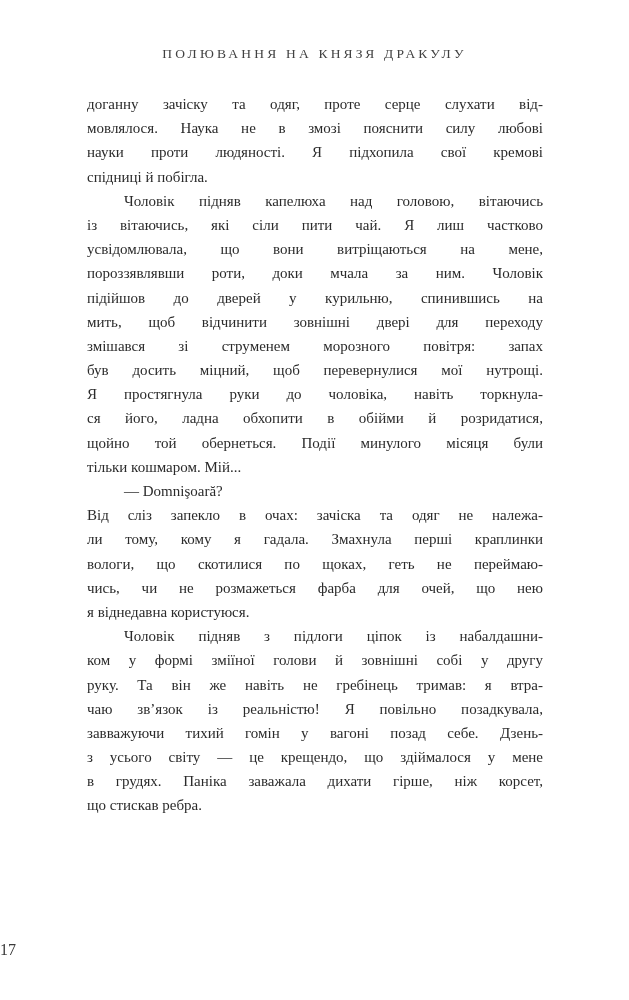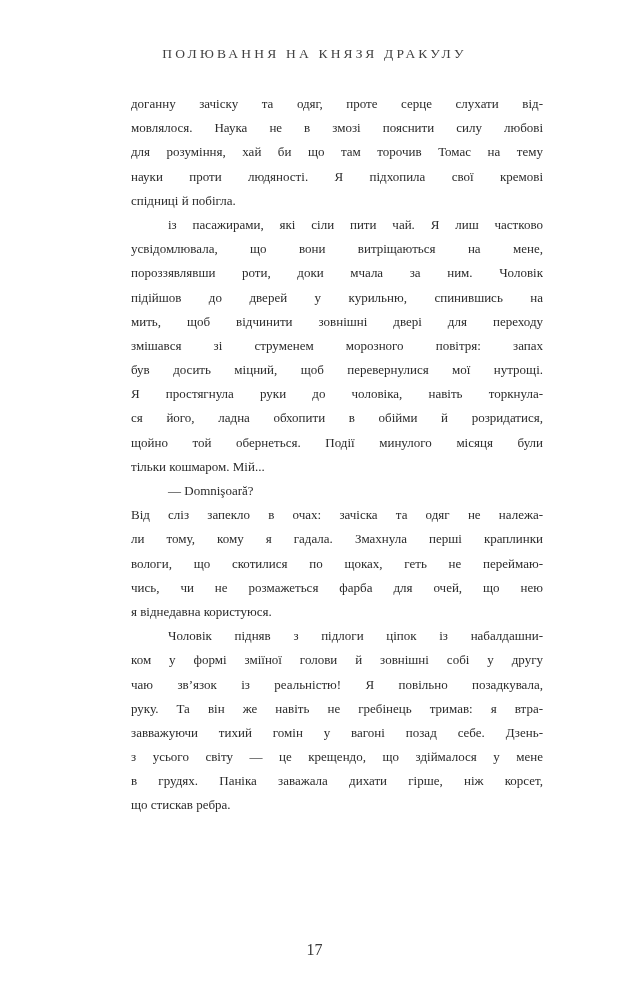--- a/index.html
+++ b/index.html
@@ -29,63 +29,61 @@
     white-space: nowrap;
   }
   .text-block {
     position: absolute;
     top: 92px;
     left: 87px;
     width: 456px;
   }
   .para { margin: 0; }
   .line {
-    font-size: 13px;
+    font-size: 15px;
     line-height: 24.2px;
     text-align: justify;
     text-align-last: justify;
     white-space: normal;
     height: 24.2px;
     overflow: hidden;
-    margin-left: 44px;
   }
   .line.last {
     text-align-last: left;
   }
   .para.indent .line:first-child {
     text-indent: 37px;
   }
   .para.italic .line {
   }
   .folio {
     position: absolute;
     top: 941px;
     left: 0;
     width: 100%;
-    text-align: center;
     font-size: 16px;
     color: #3a3a3a;
   }
 </style>
 </head>
 <body>
 
 <div class="page">
   <div class="running-head">ПОЛЮВАННЯ НА КНЯЗЯ ДРАКУЛУ</div>
 
   <div class="text-block" id="text-block">
       <div class="para">
         <div class="line">доганну зачіску та одяг, проте серце слухати від-</div>
         <div class="line">мовлялося. Наука не в змозі пояснити силу любові</div>
-        <div class="line">для розуміння, хай би що там торочив Томас на тему</div>
         <div class="line">науки проти людяності. Я підхопила свої кремові</div>
         <div class="line last">спідниці й побігла.</div>
       </div>
       <div class="para indent">
-        <div class="line">із пасажирами, які сіли пити чай. Я лиш частково</div>
+        <div class="line">Чоловік підняв капелюха над головою, вітаючись</div>
+        <div class="line">із вітаючись, які сіли пити чай. Я лиш частково</div>
         <div class="line">усвідомлювала, що вони витріщаються на мене,</div>
         <div class="line">пороззявлявши роти, доки мчала за ним. Чоловік</div>
         <div class="line">підійшов до дверей у курильню, спинившись на</div>
         <div class="line">мить, щоб відчинити зовнішні двері для переходу</div>
         <div class="line">змішався зі струменем морозного повітря: запах</div>
         <div class="line">був досить міцний, щоб перевернулися мої нутрощі.</div>
         <div class="line">Я простягнула руки до чоловіка, навіть торкнула-</div>
         <div class="line">ся його, ладна обхопити в обійми й розридатися,</div>
         <div class="line">щойно той обернеться. Події минулого місяця були</div>
         <div class="line last">тільки кошмаром. Мій...</div>
@@ -96,22 +94,22 @@
       <div class="para">
         <div class="line">Від сліз запекло в очах: зачіска та одяг не належа-</div>
         <div class="line">ли тому, кому я гадала. Змахнула перші краплинки</div>
         <div class="line">вологи, що скотилися по щоках, геть не переймаю-</div>
         <div class="line">чись, чи не розмажеться фарба для очей, що нею</div>
         <div class="line last">я віднедавна користуюся.</div>
       </div>
       <div class="para indent">
         <div class="line">Чоловік підняв з підлоги ціпок із набалдашни-</div>
         <div class="line">ком у формі зміїної голови й зовнішні собі у другу</div>
+        <div class="line">руку. Та він же навіть не гребінець тримав: я втра-</div>
         <div class="line">чаю зв’язок із реальністю! Я повільно позадкувала,</div>
-        <div class="line">руку. Та він же навіть не гребінець тримав: я втра-</div>
         <div class="line">завважуючи тихий гомін у вагоні позад себе. Дзень-</div>
         <div class="line">з усього світу — це крещендо, що здіймалося у мене</div>
         <div class="line">в грудях. Паніка заважала дихати гірше, ніж корсет,</div>
         <div class="line last">що стискав ребра.</div>
       </div>
     </div>
 
   <div class="folio">17</div>
 </div>
 

